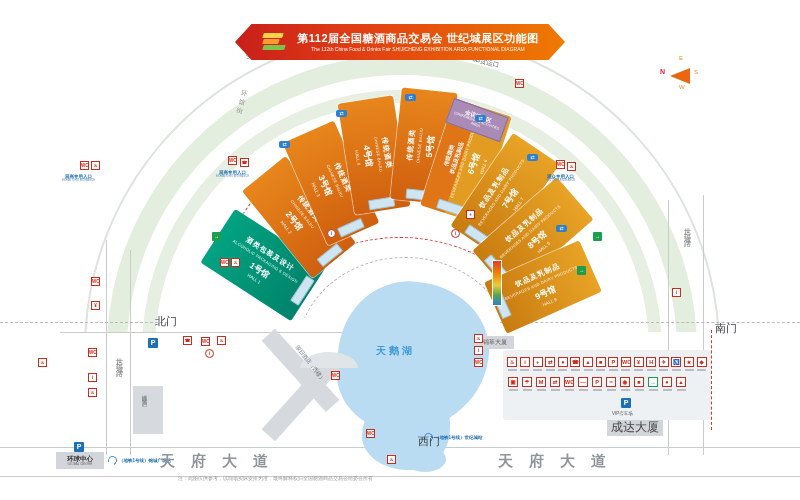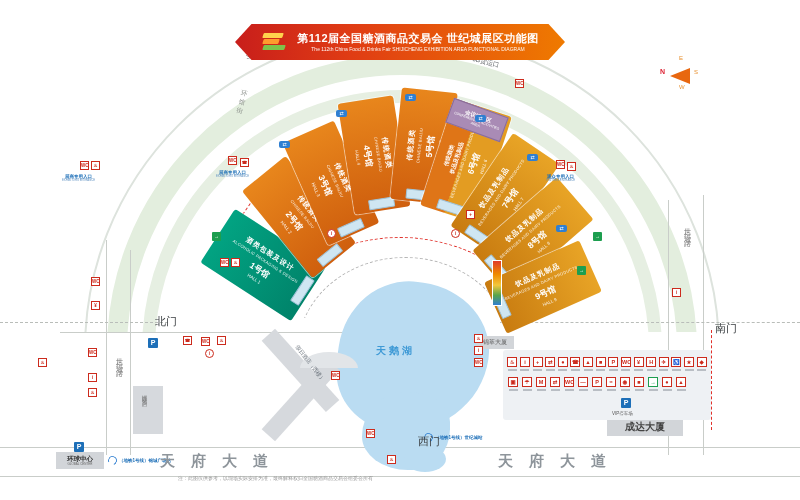--- a/index.html
+++ b/index.html
@@ -270,21 +270,21 @@
   <div class="lakelbl">天鹅湖</div>
   <div class="tower"></div>
 
   <div class="bld" style="left:133px;top:386px;width:30px;height:48px;"></div>
   <div class="vtext" style="left:142px;top:390px;font-size:5.5px;letter-spacing:2px;">洲际酒店</div>
   <div class="bld holA"></div>
   <div class="bld holB"></div>
   <div class="bld holC"></div>
   <div class="hollbl">假日酒店（西楼）</div>
   <div class="gbox" style="left:476px;top:336px;width:38px;height:13px;font-size:6px;color:#555;">锦萃大厦</div>
-  <div class="gbox" style="left:607px;top:418px;width:76px;height:18px;font-size:10px;font-weight:bold;">成达大厦</div>
+  <div class="gbox" style="left:607px;top:418px;width:56px;height:18px;font-size:12px;font-weight:normal;">成达大厦</div>
   <div class="gbox" style="left:56px;top:452px;width:48px;height:17px;">
     <span style="font-size:6.5px;font-weight:bold;color:#333;">环球中心</span>
     <span style="font-size:3px;color:#666;">GLOBAL CENTER</span>
   </div>
   <div class="lbl metro" style="left:108px;top:456px;">
     <span class="mswirl"></span>
     <span class="mtxt">（地铁1号线）锦城广场站</span>
   </div>
   <div class="lbl metro" style="left:424px;top:433px;">
     <span class="mswirl"></span>

